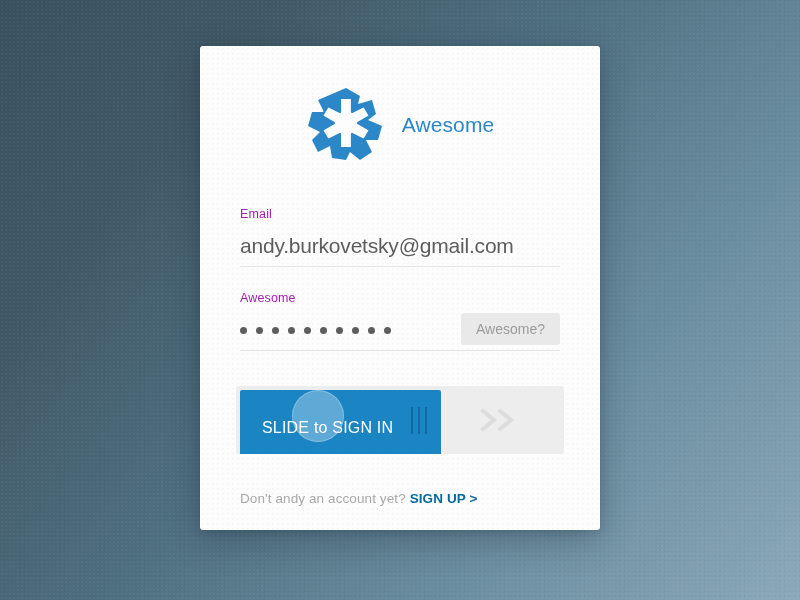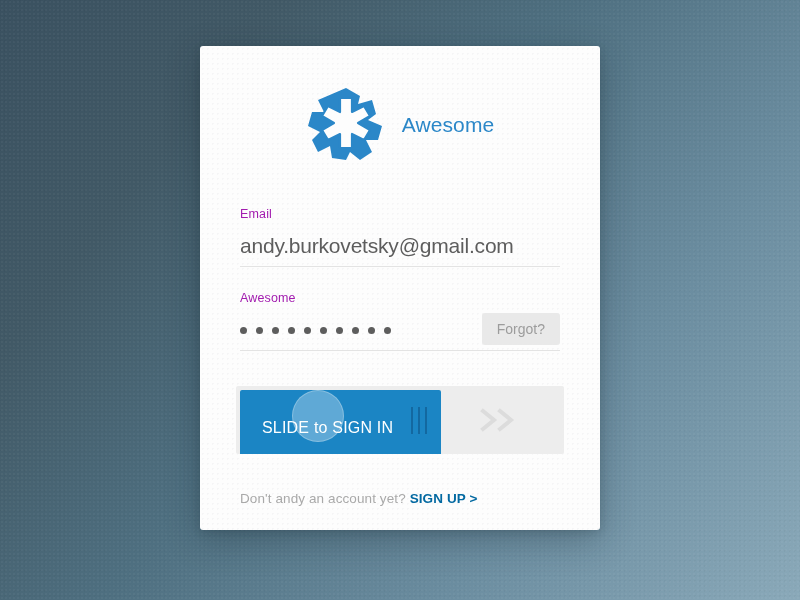--- a/index.html
+++ b/index.html
@@ -236,21 +236,21 @@
         <span class="dot"></span>
         <span class="dot"></span>
         <span class="dot"></span>
         <span class="dot"></span>
         <span class="dot"></span>
         <span class="dot"></span>
         <span class="dot"></span>
         <span class="dot"></span>
         <span class="dot"></span>
       </div>
-      <button class="forgot-button">Forgot?</button>
+      <button class="forgot-button">Awesome?</button>
     </div>
   </div>
 
   <div class="slider-track">
     <svg class="slider-chevron" viewBox="0 0 40 28">
       <path d="M4 5 L15 14 L4 23" fill="none" stroke="#dcdcdc" stroke-width="4" stroke-linecap="square"></path>
       <path d="M21 5 L32 14 L21 23" fill="none" stroke="#dcdcdc" stroke-width="4" stroke-linecap="square"></path>
     </svg>
     <div class="slider-fill">
       <div class="slider-label">SLIDE to SIGN IN</div>

